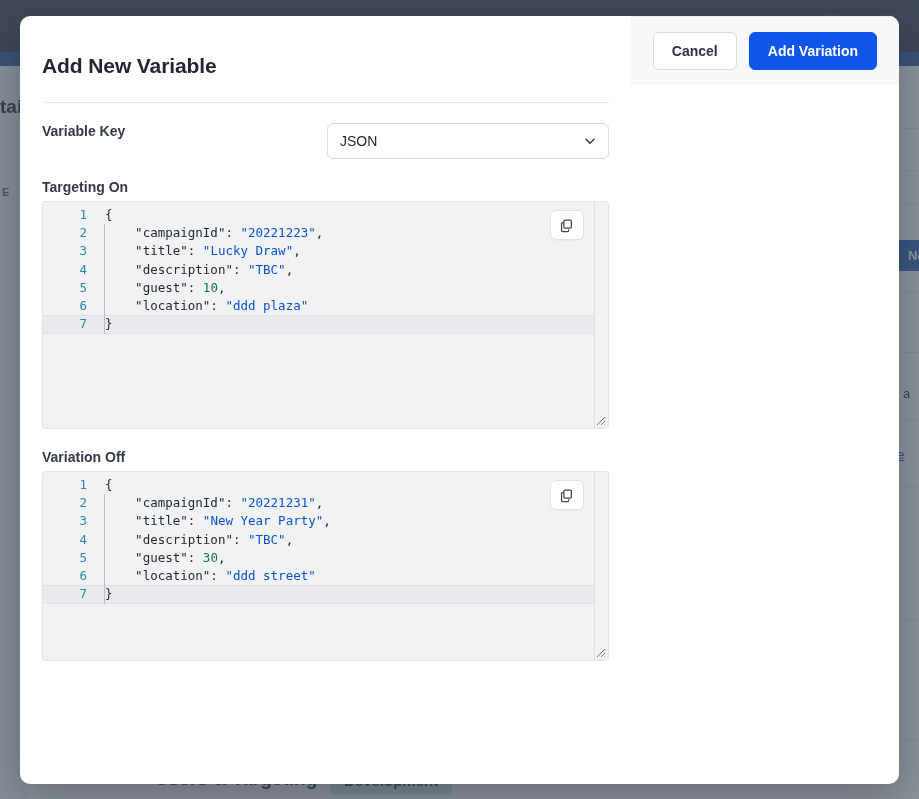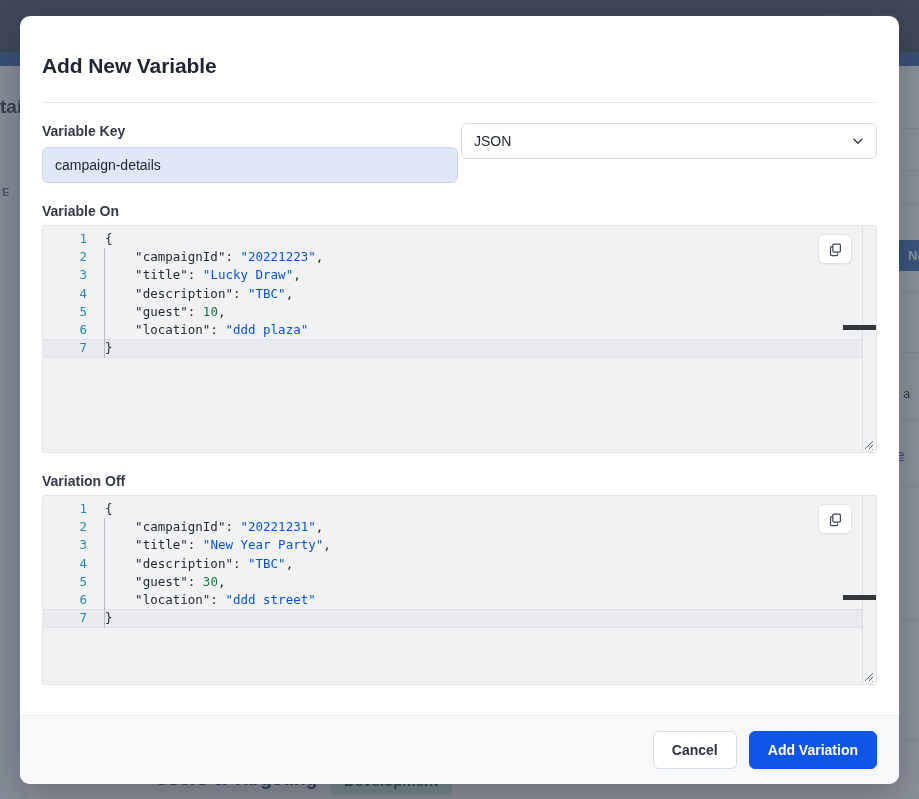--- a/index.html
+++ b/index.html
@@ -123,21 +123,21 @@
     position: absolute;
     left: 20px;
     top: 16px;
     width: 879px;
     height: 768px;
     background: #ffffff;
     border-radius: 10px;
     box-shadow: 0 12px 40px rgba(15, 20, 35, 0.30);
     overflow: hidden;
     display: flex;
-    flex-direction: column;
+    flex-direction: row;
   }
   .modal-body {
     flex: 1 1 auto;
     padding: 0 22px;
     overflow: hidden;
   }
   .modal-title {
     margin: 0;
     padding: 38px 0 0 0;
     font-size: 21px;
@@ -389,37 +389,36 @@
 
   <div class="modal-body">
 
     <h1 class="modal-title">Add New Variable</h1>
     <div class="title-rule"></div>
 
     <div class="field-row">
 
       <div class="field">
         <label class="field-label">Variable Key</label>
-        <input class="text-input" type="text" value="campaign-details" style="">
       </div>
 
       <div class="field">
         <div class="select-wrap">
           <div class="select-box">
             <span>JSON</span>
           </div>
           <svg class="chevron" viewBox="0 0 16 16">
             <path d="M3.5 6 L8 10.5 L12.5 6" fill="none" stroke="#3b4252" stroke-width="1.7" stroke-linecap="round" stroke-linejoin="round"></path>
           </svg>
         </div>
       </div>
 
     </div>
 
-    <label class="editor-label">Variable On</label>
+    <label class="editor-label">Targeting On</label>
     <div class="editor">
       <div class="code-area" id="editor-0-code">
           <div class="code-line"><span class="gutter">1</span><span class="code-text"><span class="tok-punc">{</span></span></div>
           <div class="code-line"><span class="gutter">2</span><span class="code-text"><span class="tok-key">    "campaignId"</span><span class="tok-punc">: </span><span class="tok-str">"20221223"</span><span class="tok-punc">,</span></span></div>
           <div class="code-line"><span class="gutter">3</span><span class="code-text"><span class="tok-key">    "title"</span><span class="tok-punc">: </span><span class="tok-str">"Lucky Draw"</span><span class="tok-punc">,</span></span></div>
           <div class="code-line"><span class="gutter">4</span><span class="code-text"><span class="tok-key">    "description"</span><span class="tok-punc">: </span><span class="tok-str">"TBC"</span><span class="tok-punc">,</span></span></div>
           <div class="code-line"><span class="gutter">5</span><span class="code-text"><span class="tok-key">    "guest"</span><span class="tok-punc">: </span><span class="tok-num">10</span><span class="tok-punc">,</span></span></div>
           <div class="code-line"><span class="gutter">6</span><span class="code-text"><span class="tok-key">    "location"</span><span class="tok-punc">: </span><span class="tok-str">"ddd plaza"</span></span></div>
           <div class="code-line active"><span class="gutter">7</span><span class="code-text"><span class="tok-punc">}</span></span></div>
         </div>

